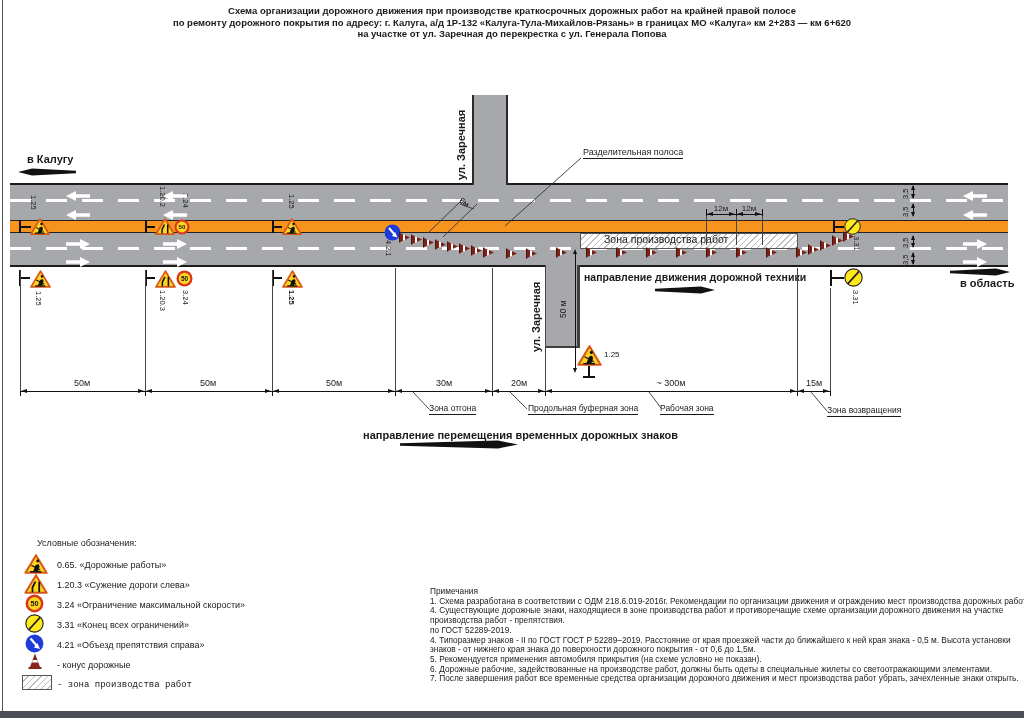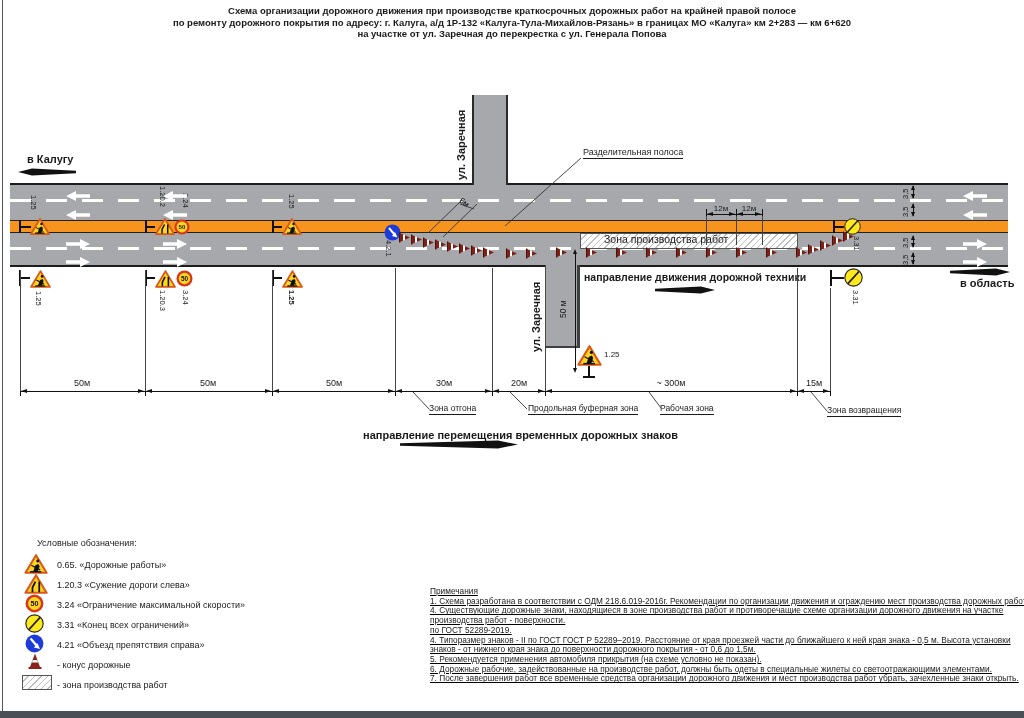--- a/index.html
+++ b/index.html
@@ -480,27 +480,27 @@
   <div class="abs legend-label" style="left:57px;top:640px;">4.21 «Объезд препятствия справа»</div>
 
   <svg class="abs" style="left:28px;top:653px;" width="14" height="17" viewBox="0 0 28 34">
       <polygon points="14,1 24,28 4,28" fill="#8a241a"></polygon>
       <polygon points="9.5,14 18.5,14 20,19 8,19" fill="#fff"></polygon>
       <rect x="1" y="28" width="26" height="4" fill="#8a241a"></rect>
     </svg>
   <div class="abs legend-label" style="left:57px;top:660px;">- конус дорожные</div>
 
   <div class="abs" style="left:22px;top:675px;width:30px;height:15px;background:#fff repeating-linear-gradient(135deg,rgba(0,0,0,0) 0,rgba(0,0,0,0) 3.5px,#bfbfbf 3.5px,#bfbfbf 4.5px);border:1px solid #555;box-sizing:border-box;"></div>
-  <div class="abs legend-label" style="left:57px;top:680px;">- зона производства работ</div>
-
-  <div class="abs" style="left:430px;top:587px;width:592px;text-decoration:underline;">
+  <div class="abs legend-label" style="left:57px;top:680px;font-family:Liberation Mono, monospace;">- зона производства работ</div>
+
+  <div class="abs" style="left:430px;top:587px;width:592px;">
     <div class="note-line">Примечания</div>
     <div class="note-line">1. Схема разработана в соответствии с ОДМ 218.6.019-2016г. Рекомендации по организации движения и ограждению мест производства дорожных работ.</div>
     <div class="note-line">4. Существующие дорожные знаки, находящиеся в зоне производства работ и противоречащие схеме организации дорожного движения на участке</div>
-    <div class="note-line">производства работ - поверхности.</div>
+    <div class="note-line">производства работ - препятствия.</div>
     <div class="note-line">по ГОСТ 52289-2019.</div>
     <div class="note-line">4. Типоразмер знаков - II по ГОСТ ГОСТ Р 52289–2019. Расстояние от края проезжей части до ближайшего к ней края знака - 0,5 м. Высота установки</div>
     <div class="note-line">знаков - от нижнего края знака до поверхности дорожного покрытия - от 0,6 до 1,5м.</div>
     <div class="note-line">5. Рекомендуется применения автомобиля прикрытия (на схеме условно не показан).</div>
     <div class="note-line">6. Дорожные рабочие, задействованные на производстве работ, должны быть одеты в специальные жилеты со светоотражающими элементами.</div>
     <div class="note-line">7. После завершения работ все временные средства организации дорожного движения и мест производства работ убрать, зачехленные знаки открыть.</div>
   </div>
 
 </div>
 

